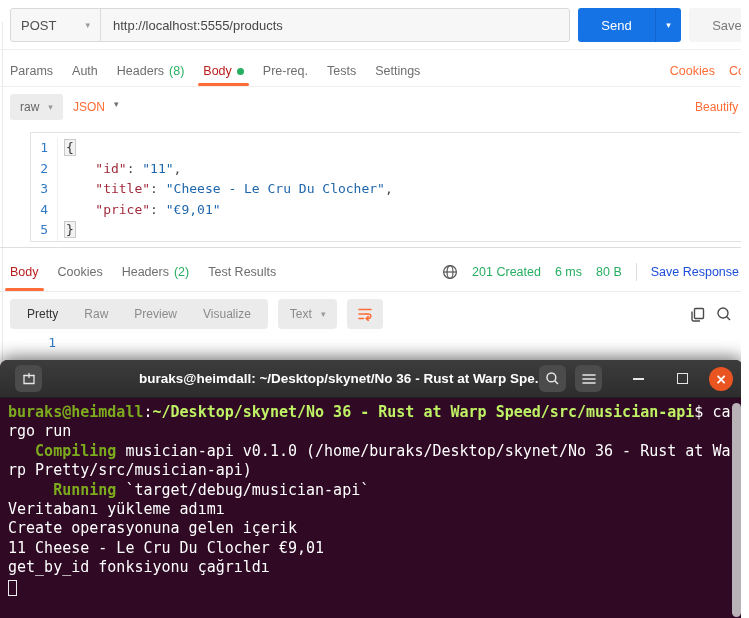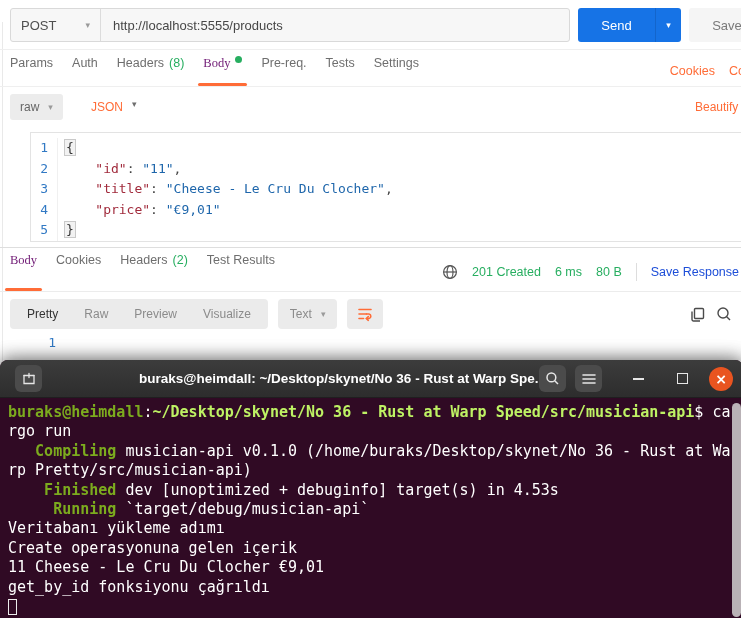--- a/index.html
+++ b/index.html
@@ -17,32 +17,32 @@
   .chev { color:#9a9a9a; font-size:9px; line-height:1; }
   .url-field { flex:1; display:flex; align-items:center; padding:0 12px; font-size:13px; color:#474747; }
   .send-btn { margin-left:8px; width:77px; background:#1673e6; color:#fff; font-size:13px; display:flex; align-items:center; justify-content:center; border-radius:3px 0 0 3px; cursor:pointer; }
   .send-caret { width:26px; background:#1673e6; border-left:1px solid #1365cc; border-radius:0 3px 3px 0; display:flex; align-items:center; justify-content:center; cursor:pointer; }
   .send-caret .chev { color:#fff; }
   .save-btn { margin-left:8px; width:76px; background:#f5f5f5; color:#7a7a7a; font-size:13px; display:flex; align-items:center; justify-content:center; border-radius:3px; cursor:pointer; }
   .hline { position:absolute; left:0; right:0; height:1px; background:#efefef; }
 
   
   .req-tabs { position:absolute; left:10px; top:56px; right:0; height:30px; display:flex; align-items:center; font-size:12.5px; color:#6e6e6e; }
-  .tab { margin-right:19px; position:relative; height:100%; display:flex; gap:5px; cursor:pointer; white-space:nowrap; }
+  .tab { margin-right:19px; position:relative; height:100%; display:flex; align-items:center; gap:5px; cursor:pointer; white-space:nowrap; }
   .tab .cnt { color:#27ae60; }
-  .tab.active { color:#701a75;font-family:Liberation Serif, serif; }
+  .tab.active { color:#b91c1c; }
   .tab.active .underline { position:absolute; left:-5px; right:-5px; bottom:0px; height:3px; background:#ff6c37; border-radius:2px; }
   .green-dot { width:7px; height:7px; border-radius:50%; background:#27ae60; display:inline-block; }
   .tabs-right { margin-left:auto; display:flex; align-items:center; gap:14px; color:#ff6c37; overflow:hidden; }
   .code-clip { width:12px; overflow:hidden; white-space:nowrap; }
 
   
   .body-toolbar { position:absolute; left:10px; top:94px; right:0; height:26px; display:flex; align-items:center; font-size:12px; }
   .raw-pill { background:#ececec; border-radius:3px; padding:6px 10px; color:#666; display:flex; align-items:center; gap:9px; cursor:pointer; }
-  .json-dd { margin-left:28px; display:flex; gap:9px; color:#ff6c37; cursor:pointer; }
+  .json-dd { margin-left:10px; display:flex; gap:9px; color:#ff6c37; cursor:pointer; }
   .json-dd .chev { color:#6e6e6e; }
   .beautify { margin-left:auto; width:46px; overflow:hidden; white-space:nowrap; color:#ff6c37; cursor:pointer; }
 
   
   .editor { position:absolute; left:30px; top:132px; width:714px; height:110px; border:1px solid #e3e3e3; background:#fff;
             font-family:"DejaVu Sans Mono", monospace; font-size:13px; line-height:20.5px; padding-top:5px; }
   .eline { display:flex; }
   .eline .num { width:26px; flex:none; text-align:right; color:#3179c4; padding-right:9px; }
   .eline .code { flex:1; border-left:1px solid #f0f0f0; padding-left:6px; white-space:pre; color:#333; }
   .k { color:#a12b3c; }
@@ -276,21 +276,20 @@
         <div class="win-close">
           <span>×</span>
         </div>
       </div>
     </div>
     <div class="tcontent">
       <div class="tline"><span class="tg">buraks@heimdall</span><span class="tw">:</span><span class="tb2">~/Desktop/skynet/No 36 - Rust at Warp Speed/src/musician-api</span><span class="tw">$ ca</span></div>
       <div class="tline"><span class="tg"></span><span class="tw">rgo run</span></div>
       <div class="tline"><span class="tg">   Compiling</span><span class="tw"> musician-api v0.1.0 (/home/buraks/Desktop/skynet/No 36 - Rust at Wa</span></div>
       <div class="tline"><span class="tg"></span><span class="tw">rp Pretty/src/musician-api)</span></div>
-      <div class="tline"><span class="tg">    Finished</span><span class="tw"> dev [unoptimized + debuginfo] target(s) in 4.53s</span></div>
       <div class="tline"><span class="tg">     Running</span><span class="tw"> `target/debug/musician-api`</span></div>
       <div class="tline"><span class="tg"></span><span class="tw">Veritabanı yükleme adımı</span></div>
       <div class="tline"><span class="tg"></span><span class="tw">Create operasyonuna gelen içerik</span></div>
       <div class="tline"><span class="tg"></span><span class="tw">11 Cheese - Le Cru Du Clocher €9,01</span></div>
       <div class="tline"><span class="tg"></span><span class="tw">get_by_id fonksiyonu çağrıldı</span></div>
       <div class="tline"><span class="cursor"></span></div>
     </div>
     <div class="tscroll"></div>
   </div>
 </div>

